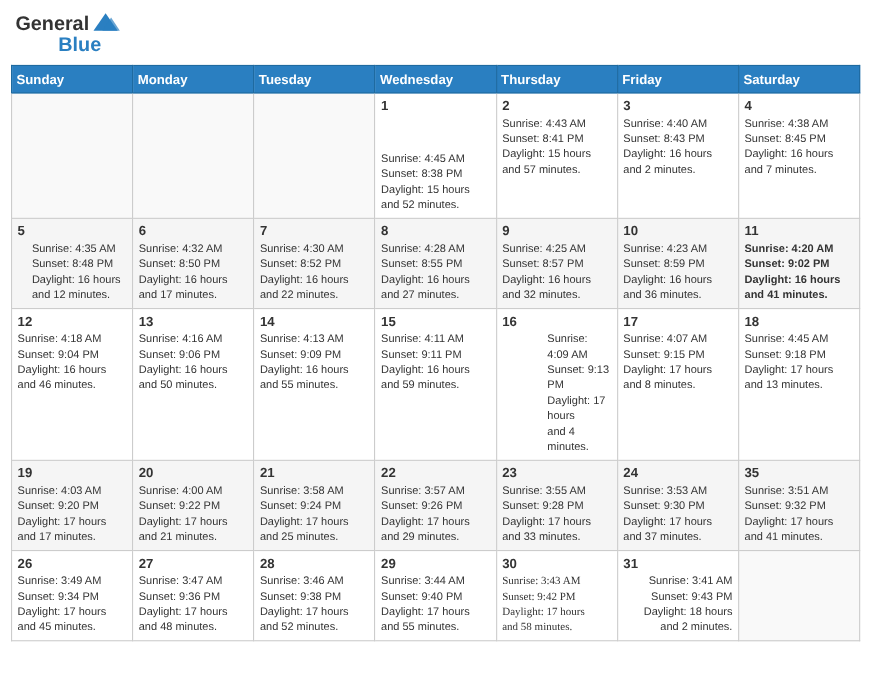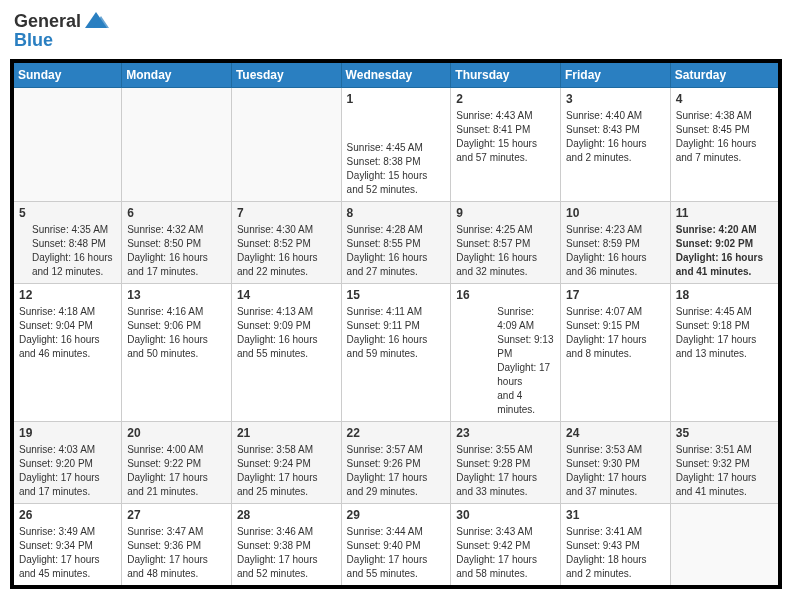--- a/index.html
+++ b/index.html
@@ -33,21 +33,21 @@
       color: #333;
       line-height: 1.1;
     }
     .location {
       font-size: 14px;
       color: #555;
     }
     .calendar {
       width: 100%;
       border-collapse: collapse;
-      border: 4px solid #000000;
+      border: 1px solid #000000;
     }
     .calendar th {
       background-color: #2a7fc1;
       color: #fff;
       font-size: 12px;
       font-weight: bold;
       padding: 5px 4px;
       text-align: left;
       border: 1px solid #1e6aa0;
     }
@@ -89,21 +89,21 @@
   <div class="header">
     <div class="logo">
       <div>
         <div style="display:flex;align-items:center;gap:2px;">
           <span style="font-size:18px;font-weight:bold;color:#333;">General</span>
           <svg width="26" height="22" viewBox="0 0 26 22">
             <polygon points="2,18 13,2 24,18" fill="#2a7fc1"></polygon>
             <polygon points="10,18 18,6 26,18" fill="#2a7fc1" opacity="0.7"></polygon>
           </svg>
         </div>
-        <div style="font-size:18px;font-weight:bold;color:#2a7fc1;margin-top:-2px;">Blue</div>
+        <div style="font-size:18px;font-weight:bold;color:#2a7fc1;margin-top:-2px;margin-left:39px;">Blue</div>
       </div>
     </div>
   </div>
 
   <table class="calendar">
     <thead>
       <tr>
       <th>Sunday</th>
           <th>Monday</th>
           <th>Tuesday</th>
@@ -324,28 +324,28 @@
           </td>
           <td>
             <span class="day-number">29</span>
             <div class="day-info" style="white-space: pre-line;">Sunrise: 3:44 AM
 Sunset: 9:40 PM
 Daylight: 17 hours
 and 55 minutes.</div>
           </td>
           <td>
             <span class="day-number">30</span>
-            <div class="day-info" style="white-space: pre-line;">Sunrise: 3:43 AM
+            <div class="day-info" style="white-space: pre-line; font-family: Liberation Serif, serif;">Sunrise: 3:43 AM
 Sunset: 9:42 PM
 Daylight: 17 hours
 and 58 minutes.</div>
           </td>
           <td>
             <span class="day-number">31</span>
-            <div class="day-info" style="white-space: pre-line;">Sunrise: 3:41 AM
+            <div class="day-info" style="white-space: pre-line; text-align: right;">Sunrise: 3:41 AM
 Sunset: 9:43 PM
 Daylight: 18 hours
 and 2 minutes.</div>
           </td>
           <td class="empty"></td>
         </tr>
       </tbody>
   </table>
 </div>
 

